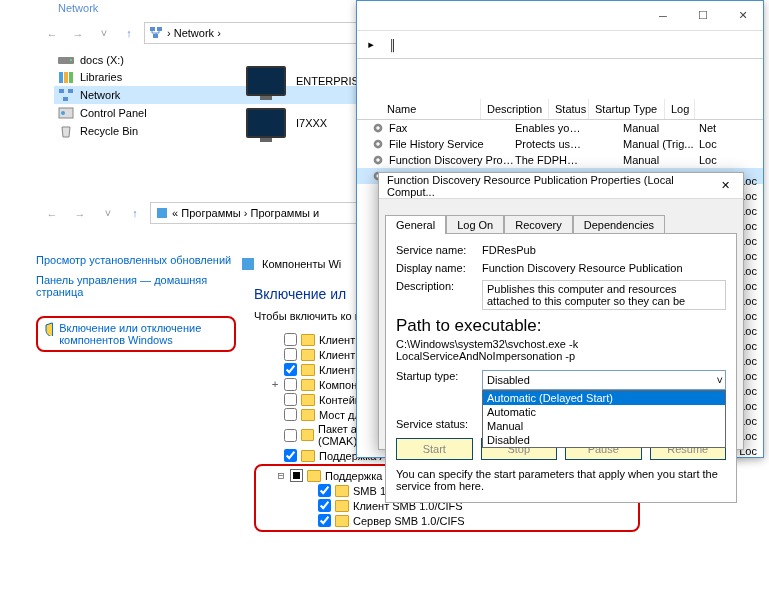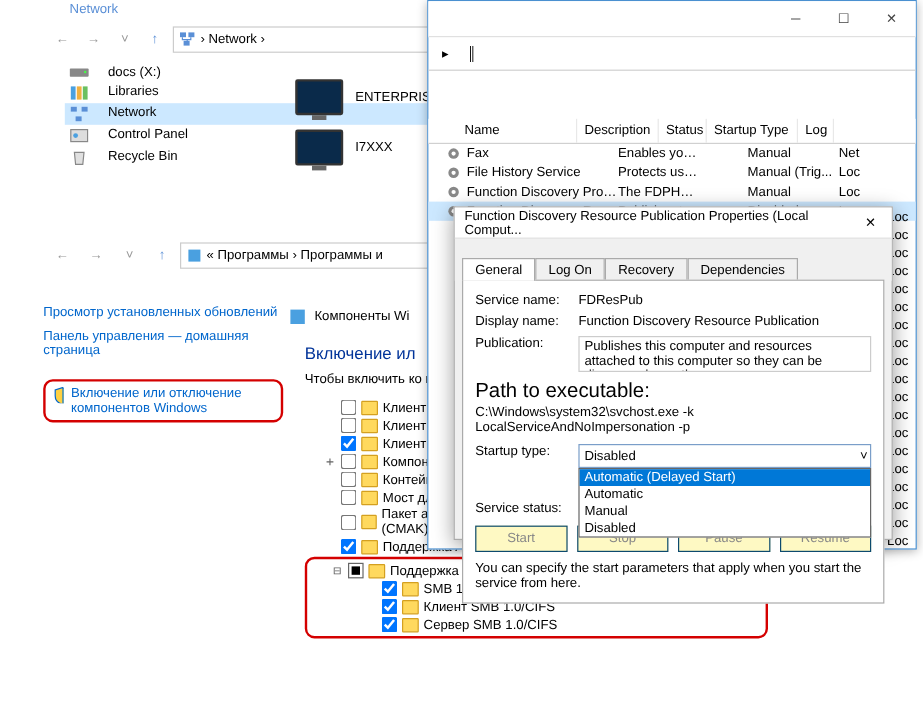--- a/index.html
+++ b/index.html
@@ -8,21 +8,21 @@
 
 .explorer { position: absolute; left: 40px; top: 0; width: 340px; height: 200px; }
 .explorer-title { color: #5a8fd6; font-size: 11px; padding: 2px 0 6px 18px; }
 .breadcrumb { display: flex; align-items: center; gap: 4px; padding: 2px 0 8px 0; }
 .bc-nav { display: flex; gap: 2px; }
 .bc-arrow { width: 24px; height: 22px; display: flex; align-items: center; justify-content: center; color: #999; }
 .bc-up { width: 22px; height: 22px; display: flex; align-items: center; justify-content: center; color: #5a8fd6; }
 .addr { display: flex; align-items: center; border: 1px solid #ccc; padding: 1px 4px; height: 22px; flex: 1; }
 .addr .icon { margin-right: 4px; }
 .tree { padding-left: 14px; }
-.tree-item { display: flex; align-items: flex-start; gap: 16px; padding: 2px 4px; }
+.tree-item { display: flex; align-items: center; gap: 6px; padding: 2px 4px; }
 .tree-item.selected { background: #cce8ff; }
 .content { position: absolute; left: 200px; top: 60px; }
 .content-item { display: flex; align-items: center; gap: 10px; padding: 6px; }
 .monitor { width: 40px; height: 30px; background: #0a2a4a; border: 2px solid #333; border-radius: 2px; position: relative; }
 .monitor::after { content: ''; position: absolute; bottom: -6px; left: 50%; transform: translateX(-50%); width: 12px; height: 4px; background: #666; }
 
 
 .bc2 { position: absolute; left: 40px; top: 202px; width: 340px; display: flex; align-items: center; gap: 4px; }
 
 
@@ -443,21 +443,21 @@
   <div class="tab-body">
     <div class="prop-row">
         <div class="prop-label">Service name:</div>
         <div class="prop-val">FDResPub</div>
       </div>
     <div class="prop-row">
         <div class="prop-label">Display name:</div>
         <div class="prop-val">Function Discovery Resource Publication</div>
       </div>
     <div class="prop-row">
-        <div class="prop-label">Publication:</div>
+        <div class="prop-label">Description:</div>
         <div class="prop-val">
           <div class="desc-box">Publishes this computer and resources attached to this computer so they can be discovered over the</div>
         </div>
       </div>
     <div style="font-size:17px;margin:4px 0 2px 0">Path to executable:</div>
     <div style="font-size:11px;margin-bottom:8px">C:\Windows\system32\svchost.exe -k LocalServiceAndNoImpersonation -p</div>
     <div class="prop-row">
       <div class="prop-label">Startup type:</div>
       <div class="prop-select">
         <div class="select-box">

